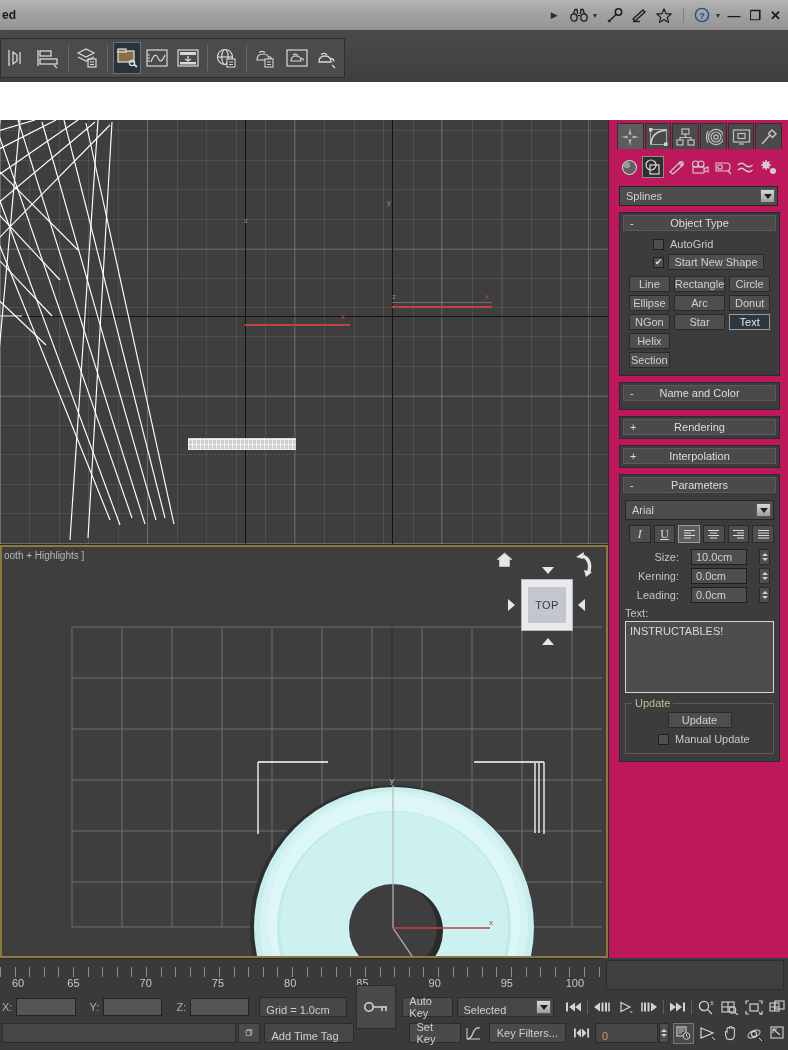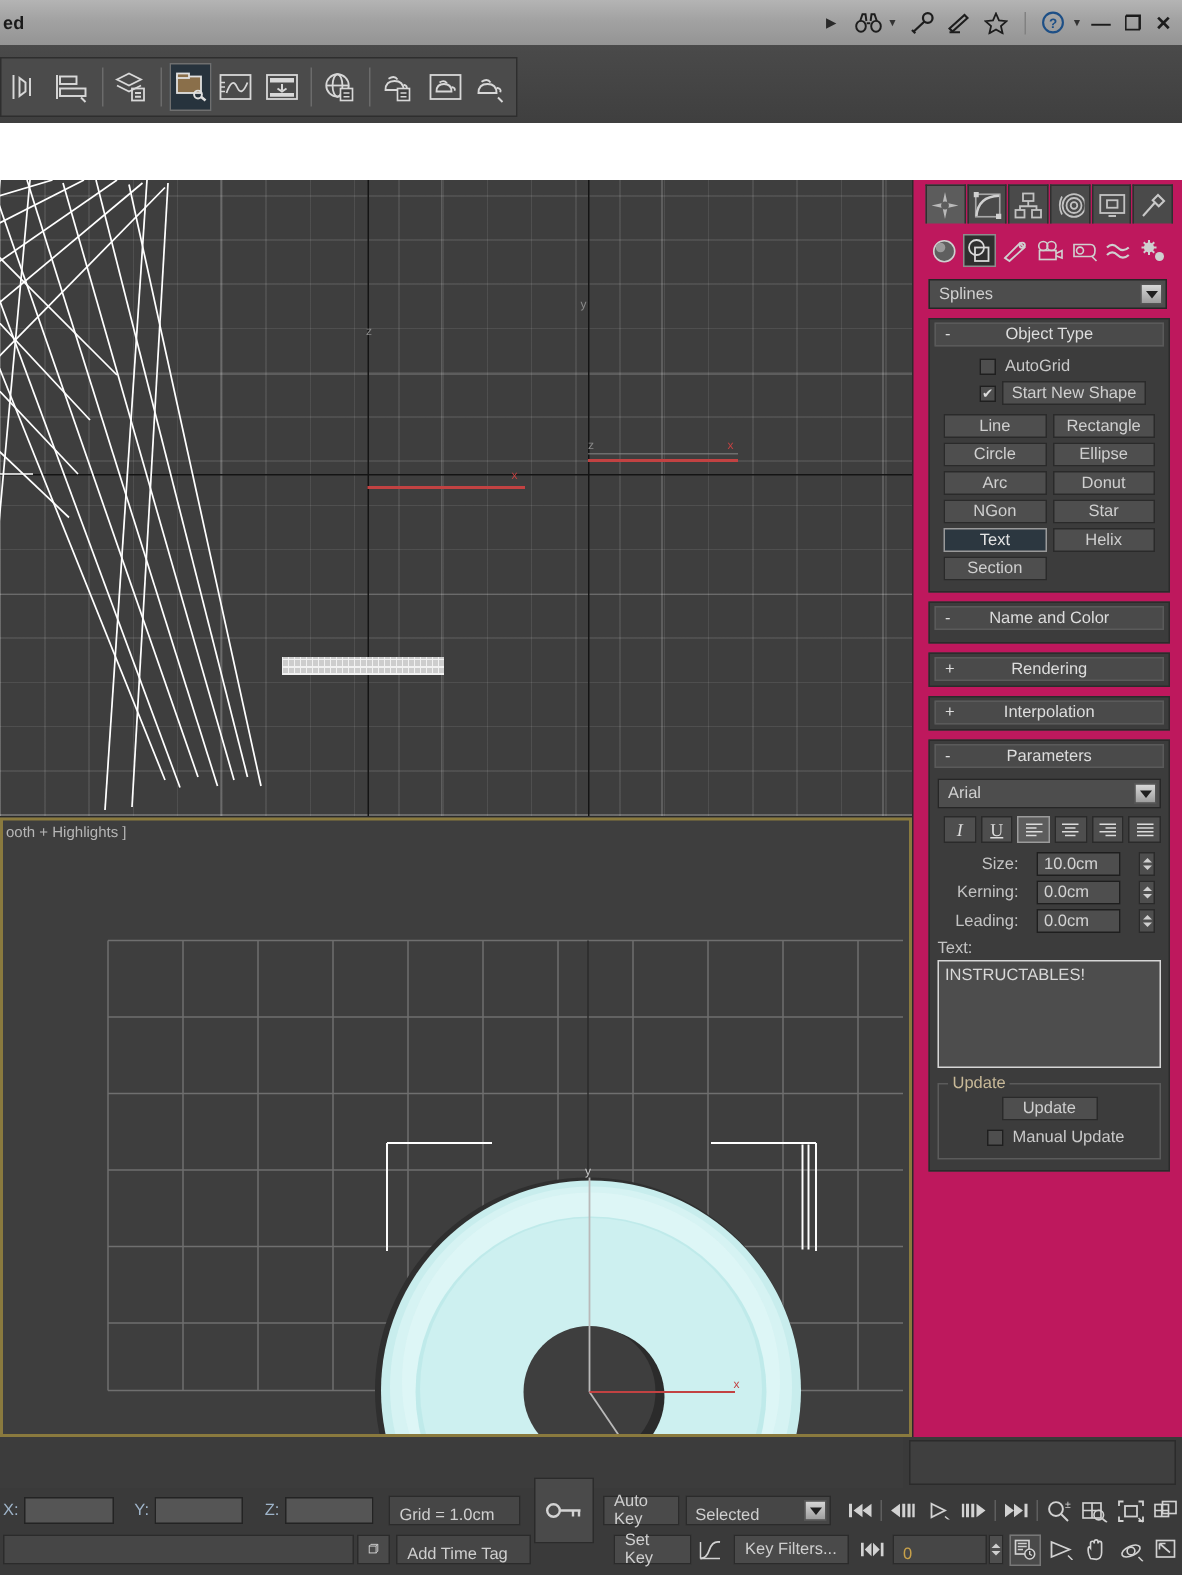--- a/index.html
+++ b/index.html
@@ -111,21 +111,21 @@
 
   .chkrow { display:flex; align-items:center; gap:6px; padding:2px 0 2px 28px; }
   .chk { width:11px; height:11px; background:#4e4e4e; border:1px solid #1f1f1f;
     display:flex; align-items:center; justify-content:center; font-size:9px; color:#dcdcdc; }
   .chklabel { font-size:11px; color:#c9c9c9; }
 
   .btn { height:16px; background:#4e4e4e; border:1px solid #2a2a2a;
     display:flex; align-items:center; justify-content:center;
     font-size:11px; color:#cfcfcf; }
   .btn.sel { background:#2c3740; border:1px solid #9a9a9a; color:#e4e4e4; }
-  .objgrid { display:grid; grid-template-columns:1fr 1fr; gap:3px 4px; padding:4px 4px 2px 4px; }
+  .objgrid { display:grid; grid-template-columns:1fr 1fr 1fr; gap:3px 4px; padding:4px 4px 2px 4px; }
   .objgrid .btn.full { grid-column:1/2; }
 
   .namerow { display:flex; gap:4px; padding:4px 4px 2px 4px; align-items:center; }
   .nameinput { flex:1; height:17px; background:#4e4e4e; border:1px solid #1e1e1e;
     display:flex; align-items:center; padding-left:4px; font-size:11px; color:#d2d2d2; }
   .swatch { width:20px; height:17px; border:1px solid #1e1e1e; }
 
   .alignrow { display:flex; gap:3px; padding:5px 0 3px 4px; }
   .albtn { width:22px; height:18px; background:#4e4e4e; border:1px solid #2a2a2a;
     display:flex; align-items:center; justify-content:center; }
@@ -423,20 +423,39 @@
         <g stroke="#b9b9b9" stroke-width="1.2" fill="none">
           <path d="M391 381 V238"></path>
           <path d="M391 381 L412 412"></path>
         </g>
         <path d="M391 381 H488" stroke="#c24242" stroke-width="1.3" fill="none"></path>
         <text x="388" y="236" font-size="8" font-family="Liberation Sans" fill="#c8c8c8">y</text>
         <text x="410" y="414" font-size="8" font-family="Liberation Sans" fill="#a8a8a8">z</text>
         <text x="487" y="378" font-size="8" font-family="Liberation Sans" fill="#c24242">x</text>
       </svg>
 
+      <div class="viewcube">
+        <div class="vc-home">
+          <svg width="17" height="16" viewBox="0 0 17 16">
+              <path d="M8.5 1 L16 7.5 H13.5 V14.5 H3.5 V7.5 H1 Z" fill="#e6e6e6" stroke="#c9c9c9" stroke-width=".8"></path>
+            </svg>
+        </div>
+        <svg style="position:absolute;left:54px;top:-2px;" width="45" height="36" viewBox="0 0 45 36">
+          <path d="M26 7 L34 2 L33 9 Z" fill="#e6e6e6"></path>
+            <path d="M33 6 Q43 11 38 24" stroke="#e6e6e6" stroke-width="3.4" fill="none"></path>
+          <path d="M34 20 L42 22 L36 27 Z" fill="#e6e6e6"></path>
+        </svg>
+        <div class="vc-box">
+          <div class="vc-face">TOP</div>
+        </div>
+        <div class="vc-tri" style="left:46px; top:15px; border-left:6px solid transparent; border-right:6px solid transparent; border-top:7px solid #e6e6e6;"></div>
+        <div class="vc-tri" style="left:46px; top:86px; border-left:6px solid transparent; border-right:6px solid transparent; border-bottom:7px solid #e6e6e6;"></div>
+        <div class="vc-tri" style="left:12px; top:47px; border-top:6px solid transparent; border-bottom:6px solid transparent; border-left:7px solid #e6e6e6;"></div>
+        <div class="vc-tri" style="left:82px; top:47px; border-top:6px solid transparent; border-bottom:6px solid transparent; border-right:7px solid #e6e6e6;"></div>
+      </div>
     </div>
   </div>
 
   <div class="cmdpanel">
 
     <div class="cp-tabs">
       <div class="cp-tab act">
         <svg width="18" height="18" viewBox="0 0 18 18">
             <g fill="#b9b9b9">
           <path d="M9 0 L10.6 7.4 L18 9 L10.6 10.6 L9 18 L7.4 10.6 L0 9 L7.4 7.4 Z"></path>
@@ -728,20 +747,34 @@
           <div class="chkrow" style="padding-left:28px;padding-top:5px;">
             <div class="chk"></div>
             <span class="chklabel">Manual Update</span>
           </div>
         </div>
 
       </div>
     </div>
   </div>
 
+  <div class="timeline">
+    <div class="tl-ticks"></div>
+    <div class="tl-nums" id="tlnums">
+        <span class="tl-num" style="left: 3%;">60</span>
+        <span class="tl-num" style="left: 12.2%;">65</span>
+        <span class="tl-num" style="left: 24.2%;">70</span>
+        <span class="tl-num" style="left: 36.2%;">75</span>
+        <span class="tl-num" style="left: 48.2%;">80</span>
+        <span class="tl-num" style="left: 60.2%;">85</span>
+        <span class="tl-num" style="left: 72.2%;">90</span>
+        <span class="tl-num" style="left: 84.2%;">95</span>
+        <span class="tl-num" style="left: 95.5%;">100</span>
+      </div>
+  </div>
   <div class="tl-right">
     <div class="tl-rbox"></div>
   </div>
 
   <div class="statusbar">
 
     <div class="srow srow1">
       <span class="coordlabel" style="margin-left:2px;">X:</span>
       <div class="coordfield" style="width:62px;margin-left:4px;"></div>
       <span class="coordlabel" style="margin-left:14px;">Y:</span>

